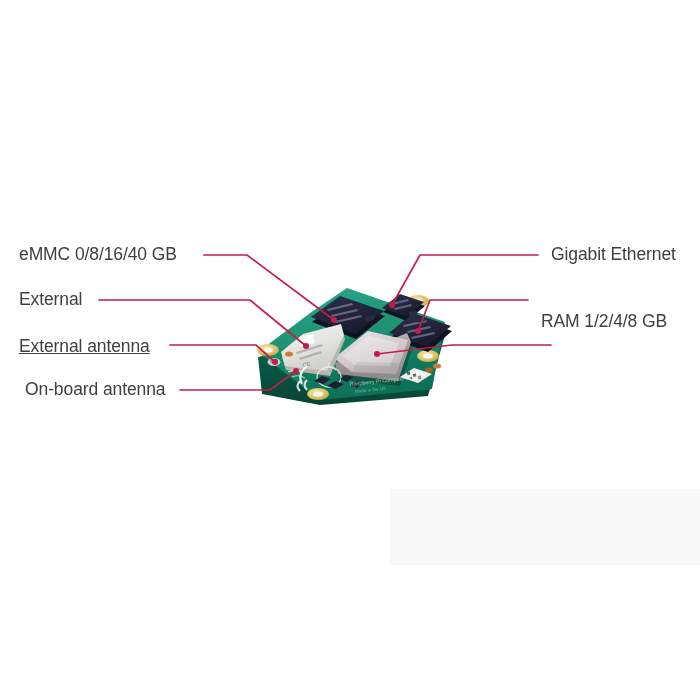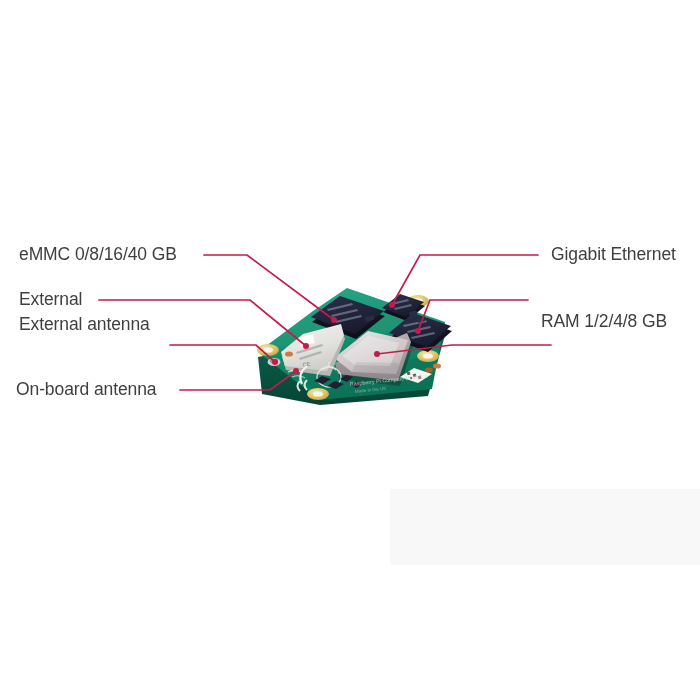--- a/index.html
+++ b/index.html
@@ -243,19 +243,19 @@
       <circle cx="275" cy="362" r="3"></circle>
       <circle cx="296" cy="371" r="3"></circle>
       <circle cx="392" cy="305" r="3"></circle>
       <circle cx="418" cy="331" r="3"></circle>
       <circle cx="377" cy="354" r="3"></circle>
     </g>
   </svg>
 
   <div class="callout left" style="left:19px;  top:246px;">eMMC 0/8/16/40 GB</div>
   <div class="callout left" style="left:19px;  top:291px;">External</div>
-  <div class="callout left" style="left:19px;  top:316px;">External antenna</div>
-  <div class="callout left" style="left:16px;  top:381px;">On-board antenna</div>
+  <div class="callout left" style="left:19px;  top:338px;text-decoration:underline;">External antenna</div>
+  <div class="callout left" style="left:25px;  top:381px;">On-board antenna</div>
 
   <div class="callout right" style="left:551px; top:246px;">Gigabit Ethernet</div>
   <div class="callout right" style="left:541px; top:273px;margin-top:40px;">RAM 1/2/4/8 GB</div>
 
 </div>
 
 </body></html>

